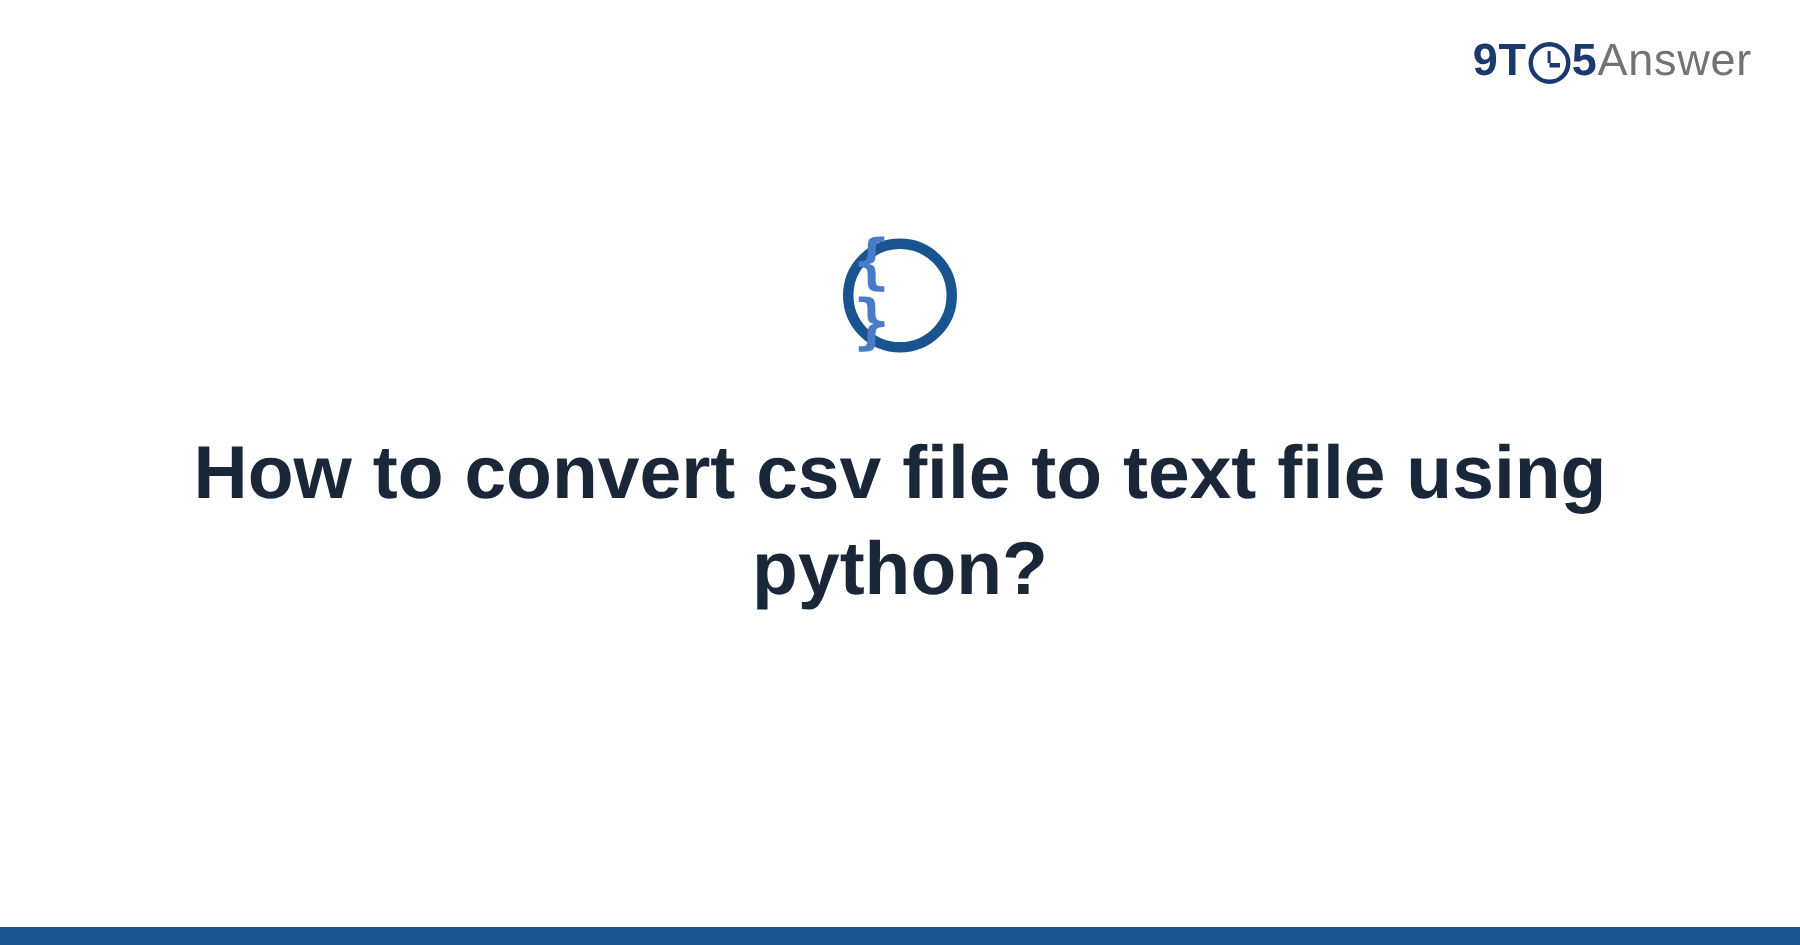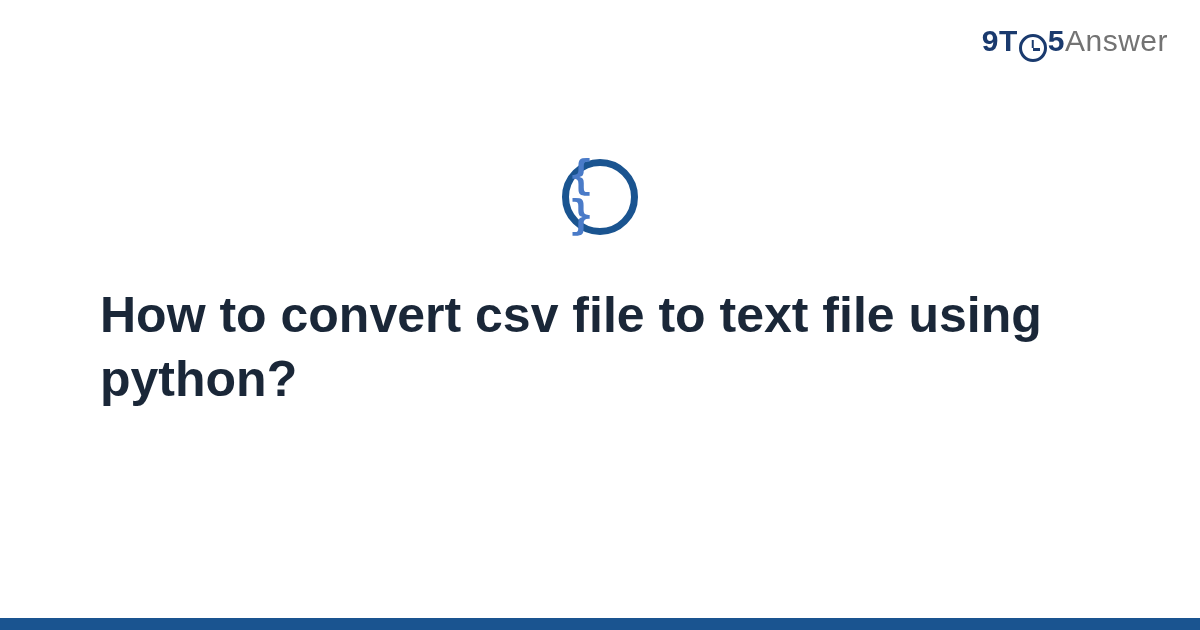--- a/index.html
+++ b/index.html
@@ -13,21 +13,21 @@
       background: #ffffff;
       font-family: -apple-system, BlinkMacSystemFont, "Segoe UI", Helvetica, Arial, sans-serif;
       position: relative;
       overflow: hidden;
     }
     .logo-bar {
       position: absolute;
       top: 24px;
       right: 32px;
       display: flex;
-      align-items: flex-end;
+      align-items: flex-start;
       font-size: 30px;
       font-weight: 600;
       letter-spacing: 0.5px;
       margin-left: 47px;
     }
     .logo-9t {
       color: #1a3a6e;
     }
     .logo-clock {
       display: inline-flex;
@@ -97,20 +97,21 @@
       color: #4a7bc8;
       letter-spacing: -2px;
       line-height: 1;
       position: relative;
       top: -2px;
     }
     .title {
       font-size: 50px;
       font-weight: 700;
       color: #1a2738;
+      text-align: center;
       line-height: 1.28;
       max-width: 1000px;
     }
     .bottom-bar {
       position: absolute;
       bottom: 0;
       left: 0;
       right: 0;
       height: 12px;
       background: #1a5490;

